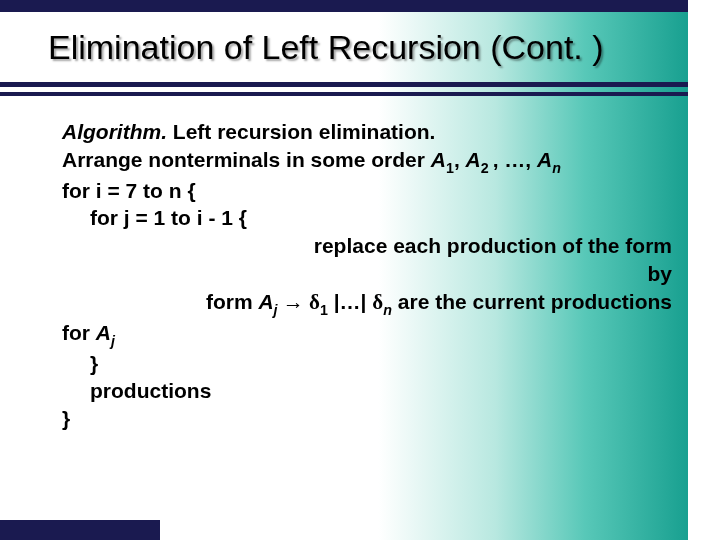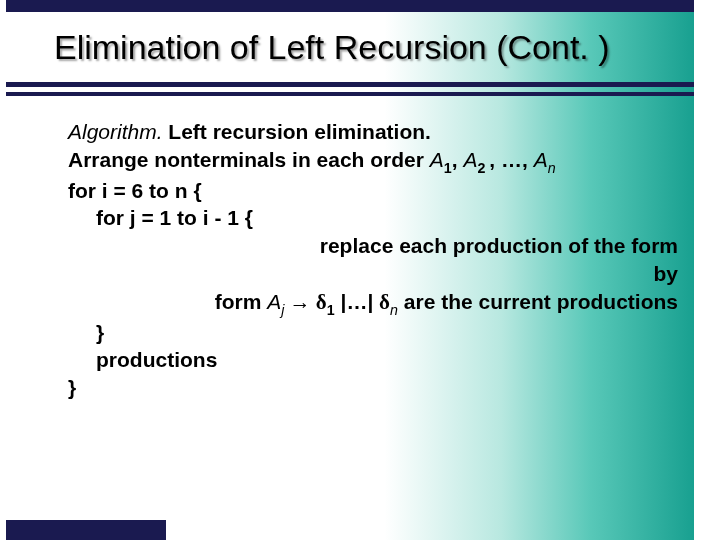--- a/index.html
+++ b/index.html
@@ -14,21 +14,20 @@
   .slide {
     position: relative;
     width: 688px;
     height: 540px;
     background: linear-gradient(to right,
       #ffffff 0%,
       #ffffff 55%,
       #b8e8e0 72%,
       #58c8b8 85%,
       #18a090 100%);
-    margin-left: 6px;
   }
   .topband {
     position: absolute;
     left: 0; top: 0;
     width: 100%;
     height: 12px;
     background: #1a1a50;
   }
   .title {
     position: absolute;
@@ -65,21 +64,21 @@
     position: absolute;
     left: 62px;
     top: 118px;
     width: 610px;
     font-size: 21px;
     line-height: 1.32;
     color: #000;
     font-weight: bold;
   }
   .body .line { white-space: pre-wrap; }
-  .italic { font-style: italic; font-weight: normal; }
+  .italic { font-style: italic; font-weight: bold; }
   .sub { font-size: 0.68em; vertical-align: sub; position: relative; top: 0.1em; }
   .sym { font-family: 'Times New Roman', serif; font-style: normal; }
   .ind1 { padding-left: 28px; }
   .ind2 { padding-left: 56px; text-align: right; }
   .ind3 { padding-left: 90px; }
   .bottomband {
     position: absolute;
     left: 0;
     bottom: 0;
     width: 160px;
@@ -97,34 +96,35 @@
 
   <div class="underline-wrap">
     <div class="underline-top"></div>
     <div class="underline-bot"></div>
   </div>
 
   <div class="body">
 
     <div class="line"><span class="italic">Algorithm.</span><span> Left recursion elimination.</span></div>
 
-    <div class="line"><span>Arrange nonterminals in each order </span><span class="italic">A</span><span class="sub">1</span><span>, </span><span class="italic">A</span><span class="sub">2 </span><span>, …, </span><span class="italic">A</span><span class="sub italic">n</span></div>
+    <div class="line"><span>Arrange nonterminals in some order </span><span class="italic">A</span><span class="sub">1</span><span>, </span><span class="italic">A</span><span class="sub">2 </span><span>, …, </span><span class="italic">A</span><span class="sub italic">n</span></div>
 
-    <div class="line">for i = 6 to n {</div>
+    <div class="line">for i = 7 to n {</div>
 
     <div class="line ind1">for j = 1 to i - 1 {</div>
 
     <div class="line ind2">replace each production of the form</div>
 
 
     <div class="line ind2">by</div>
 
 
     <div class="line ind2"><span>form </span><span class="italic">A</span><span class="sub italic">j</span><span class="sym"> → </span><span class="sym">δ</span><span class="sub">1</span><span> |…| </span><span class="sym">δ</span><span class="sub italic">n</span><span> are the current productions</span></div>
 
+    <div class="line"><span>for </span><span class="italic">A</span><span class="sub italic">j</span></div>
 
     <div class="line ind1">}</div>
 
     <div class="line ind1">productions</div>
 
     <div class="line">}</div>
 
   </div>
 
   <div class="bottomband"></div>

